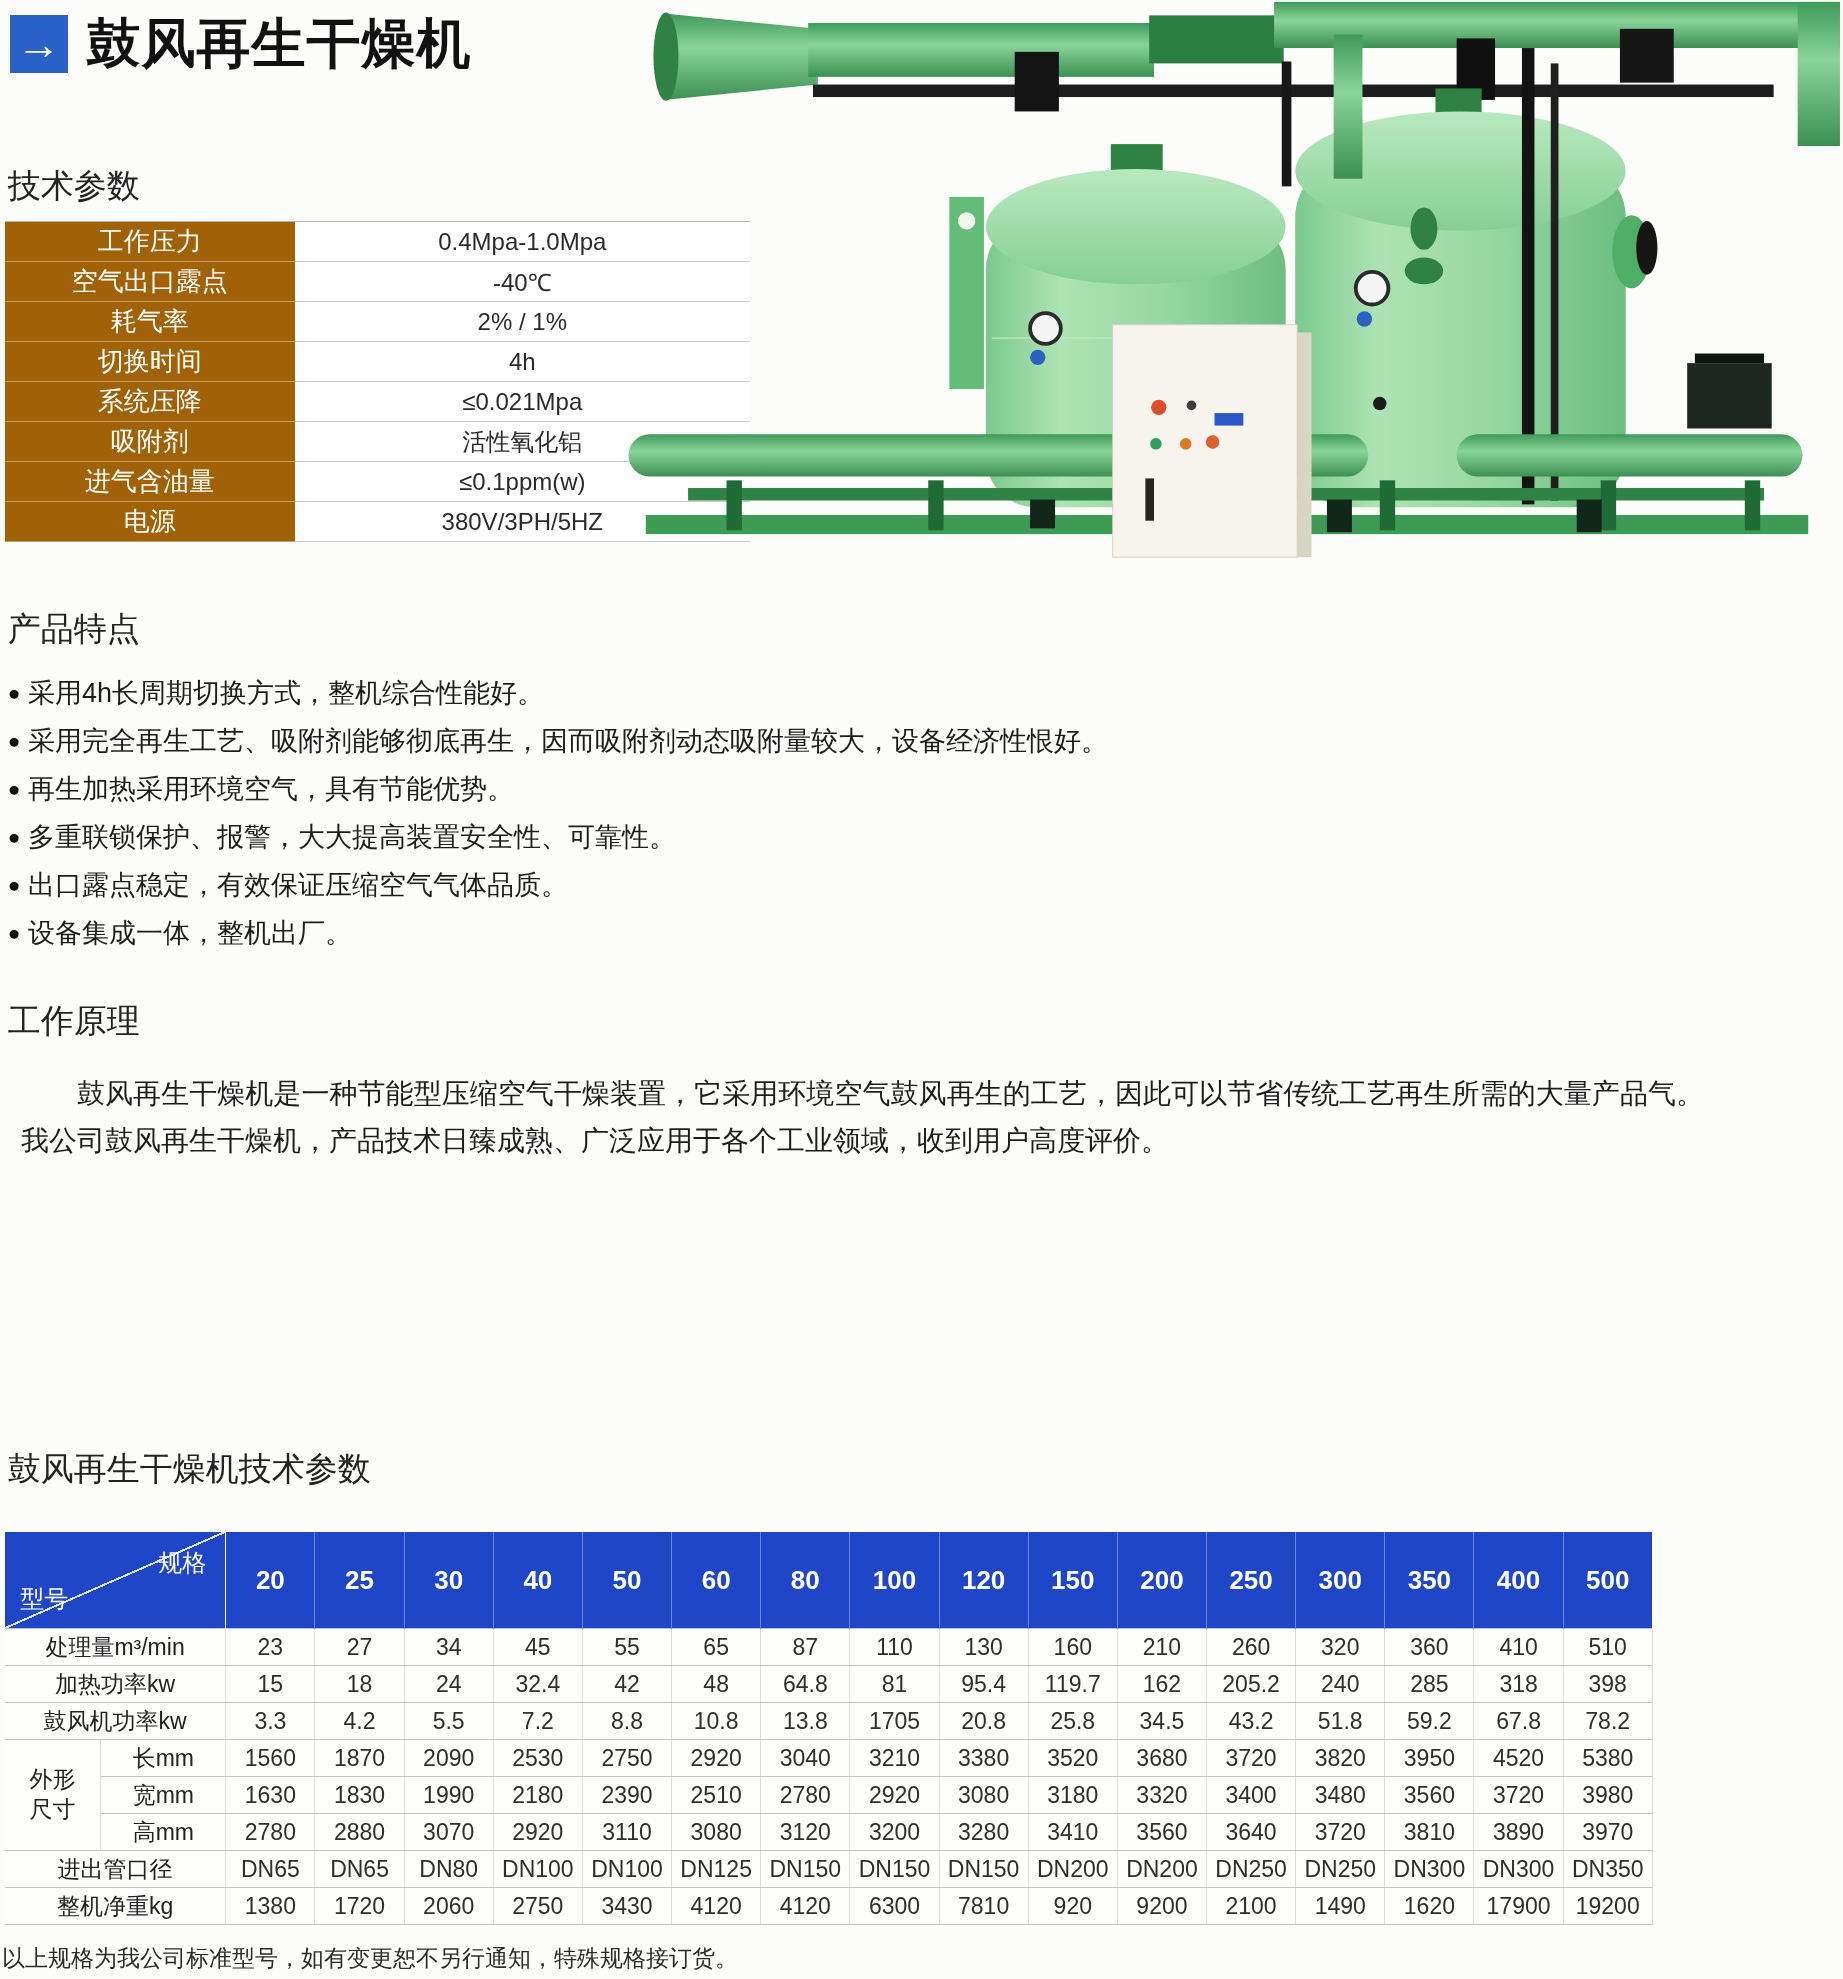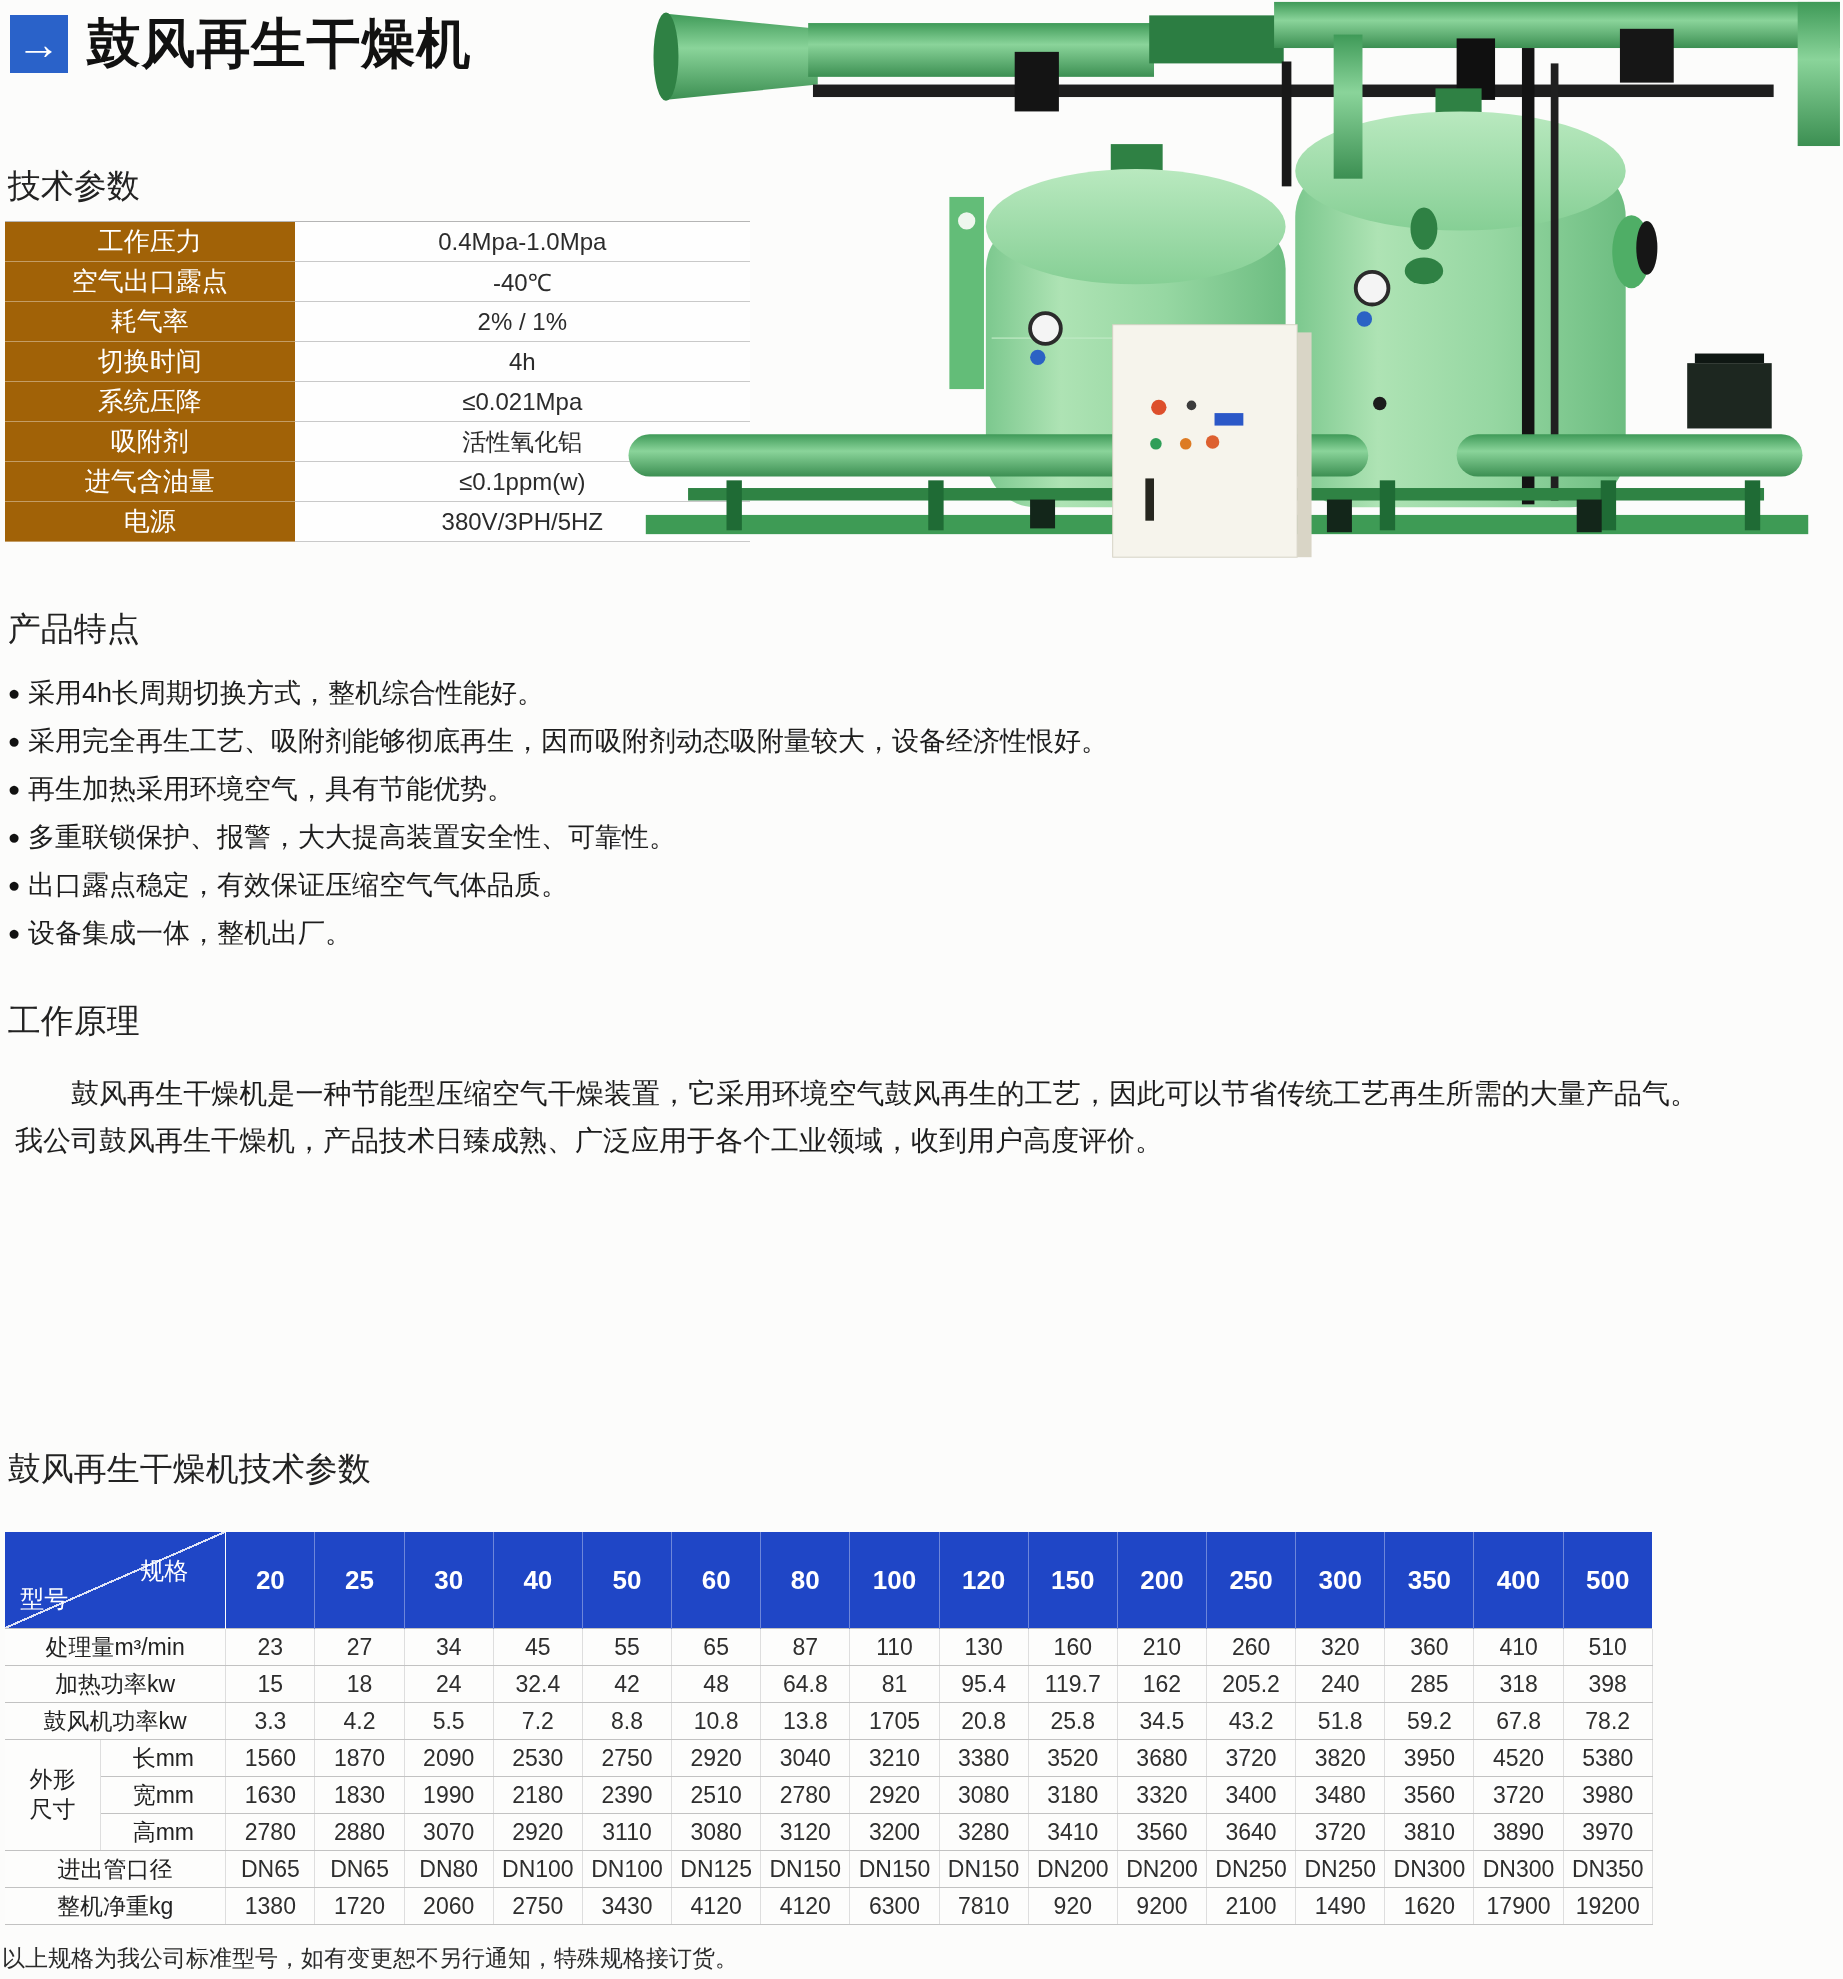--- a/index.html
+++ b/index.html
@@ -28,34 +28,34 @@
 
   
   .machine{position:absolute;left:611px;top:0;width:1233px;height:562px;}
 
   
   .features{position:absolute;left:7.7px;top:669px;margin:0;padding:0;list-style:none;}
   .features li{height:48px;display:flex;align-items:center;font-size:27px;color:#1d1d1d;}
   .features .bullet{font-size:21px;margin-right:7.7px;color:#111;}
 
   
-  .principle{position:absolute;left:15px;top:1070px;width:1683px;font-size:28px;line-height:47px;
+  .principle{position:absolute;left:21px;top:1070px;width:1683px;font-size:28px;line-height:47px;
              text-align:justify;color:#1d1d1d;}
   .principle p{margin:0;text-indent:2em;}
 
   
   .spec-table{position:absolute;left:4.8px;top:1532px;width:1648px;border-collapse:collapse;table-layout:fixed;}
   .spec-table col.c-g{width:96px;} .spec-table col.c-l{width:125px;}
   .spec-table thead th{height:94px;background:#1f46c6;color:#fff;font-size:26px;font-weight:700;
                        border-right:1px solid rgba(255,255,255,.35);}
   .spec-table th.corner{position:relative;font-weight:500;
       background-image:linear-gradient(to bottom right,transparent calc(50% - 1px),
                        rgba(255,255,255,.85) calc(50% - 1px),rgba(255,255,255,.85) calc(50% + 1px),
                        transparent calc(50% + 1px));}
-  .corner-top{position:absolute;top:15.4px;right:37px;font-size:24px;margin-top:8px;}
+  .corner-top{position:absolute;top:15.4px;right:19px;font-size:24px;}
   .corner-bottom{position:absolute;bottom:13.4px;left:15.4px;font-size:24px;}
   .spec-table tbody tr{height:37px;}
   .spec-table tbody td{background:#fdfdfc;font-size:23px;text-align:center;color:#2e2e2e;
                        border-top:1px solid #c2c2c2;border-bottom:1px solid #c2c2c2;
                        border-right:1px solid #dedede;}
   .sp-group{white-space:pre-line;line-height:1.3;}
   .spec-table tbody td.sp-label,.spec-table tbody td.sp-group{color:#222;}
 
   .footer-note{position:absolute;left:2px;top:1943px;font-size:23px;color:#2b2b2b;}
 </style>

